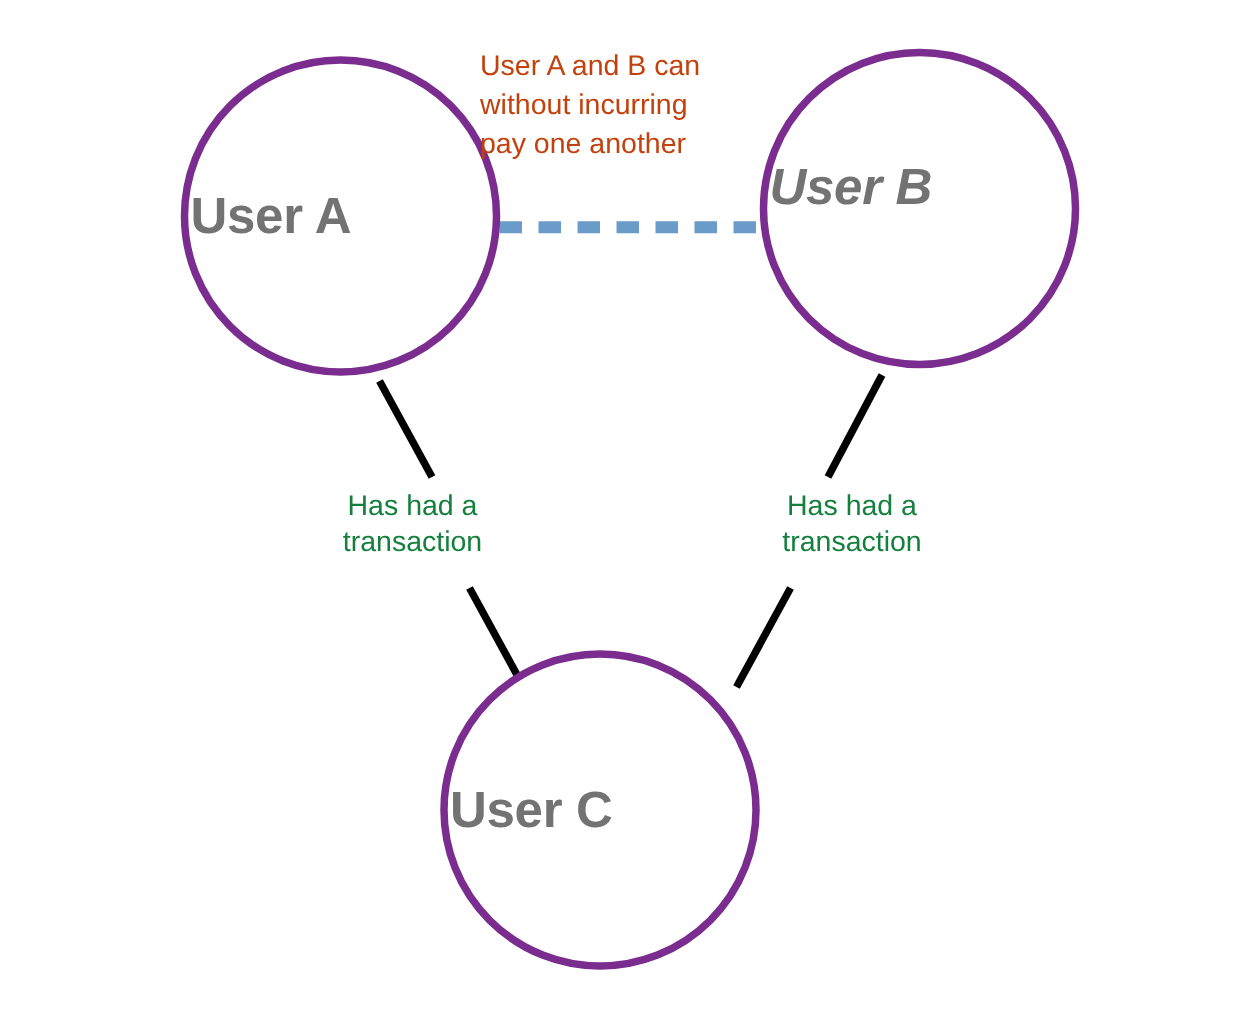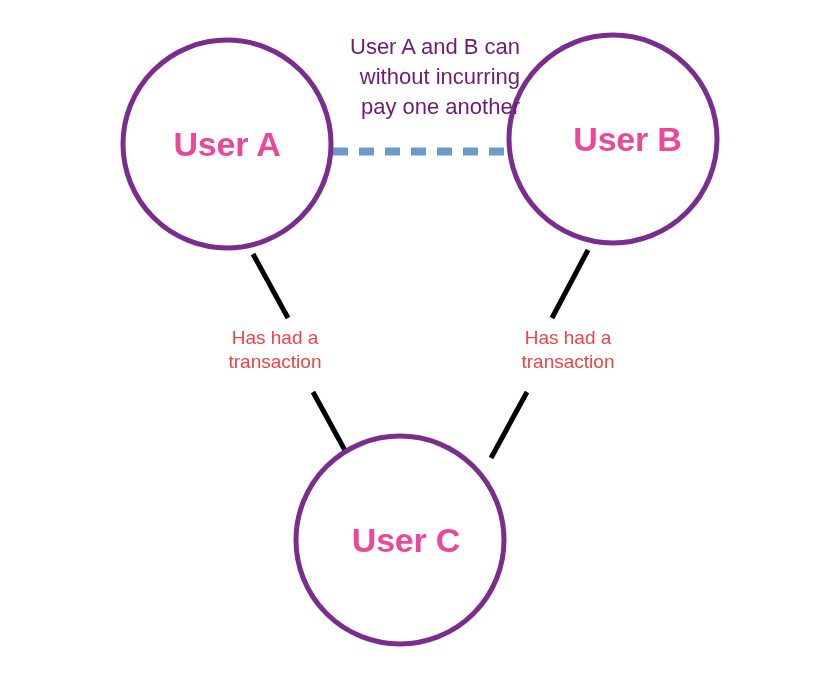--- a/index.html
+++ b/index.html
@@ -20,43 +20,43 @@
     left: 0;
     top: 0;
     width: 836px;
     height: 677px;
   }
   .node-label {
     position: absolute;
     font-family: "Liberation Sans", sans-serif;
     font-weight: bold;
     font-size: 34px;
-    color: #ec4899;
-    text-align: center;
+    color: #737373;
+    text-align: left;
     letter-spacing: -0.2px;
     white-space: nowrap;
     line-height: 1;
   }
   .edge-label {
     position: absolute;
     font-family: "Liberation Sans", sans-serif;
     font-weight: normal;
     font-size: 19px;
-    color: #ef4444;
+    color: #15803d;
     text-align: center;
     line-height: 1.28;
     white-space: nowrap;
   }
   .annotation {
     position: absolute;
     font-family: "Liberation Sans", sans-serif;
     font-weight: normal;
-    font-size: 22px;
-    color: #701a75;
-    text-align: right;
+    font-size: 19px;
+    color: #c2410c;
+    text-align: left;
     line-height: 1.36;
     white-space: nowrap;
   }
 </style>
 </head>
 <body>
 
 <div id="canvas">
 
   <svg id="diagram-svg" viewBox="0 0 836 677">
@@ -71,21 +71,21 @@
 
     <line x1="333" y1="151.5" x2="506" y2="151.5" stroke="#6a9bc9" stroke-width="8" stroke-dasharray="15 11" stroke-linecap="butt"></line>
 
     <circle cx="227" cy="144" r="104" fill="#ffffff" stroke="#7b2d8f" stroke-width="5"></circle>
     <circle cx="613" cy="139" r="104" fill="#ffffff" stroke="#7b2d8f" stroke-width="5"></circle>
     <circle cx="400" cy="540" r="104" fill="#ffffff" stroke="#7b2d8f" stroke-width="5"></circle>
   </svg>
 
   <div class="node-label" style="left:127px; top:127px; width:200px;">User A</div>
 
-  <div class="node-label" style="left:513px; top:122px; width:229px;">User B</div>
+  <div class="node-label" style="left:513px; top:108px; width:229px;font-style:italic;">User B</div>
 
   <div class="node-label" style="left:300px; top:523px; width:212px;">User C</div>
 
   <div class="annotation" style="left:320px; top:32px; width:200px;">
     <div>User A and B can</div>
     <div>without incurring</div>
     <div>pay one another</div>
   </div>
 
   <div class="edge-label" style="left:195px; top:326px; width:160px;">

